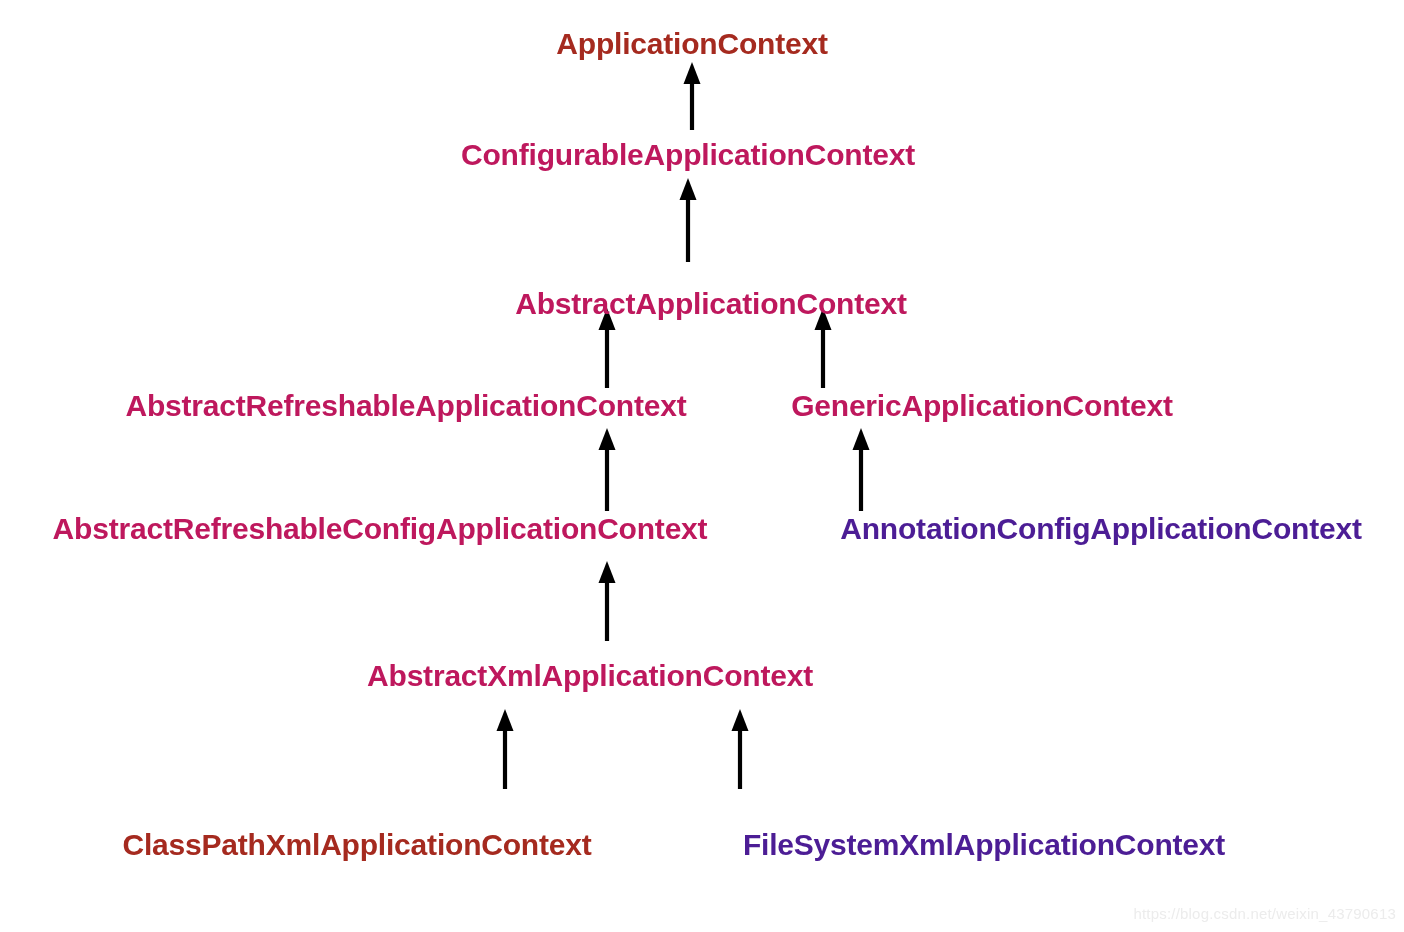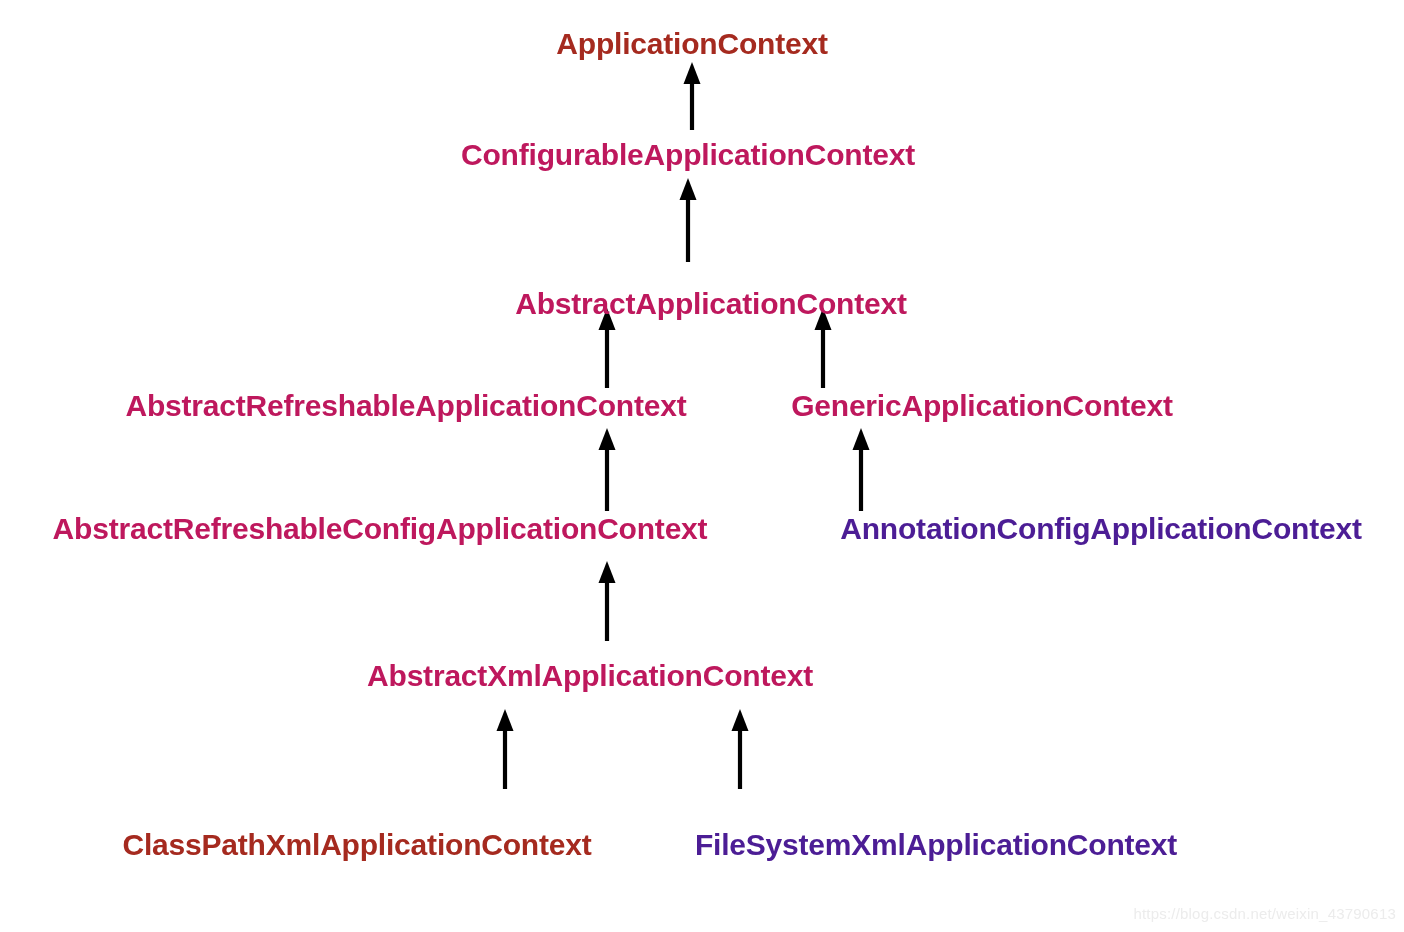--- a/index.html
+++ b/index.html
@@ -98,17 +98,17 @@
   <div id="node-layer">
       <div class="node c-red" style="left: 692px; top: 44px;">ApplicationContext</div>
       <div class="node c-black" style="left: 688px; top: 155px;">ConfigurableApplicationContext</div>
       <div class="node c-black" style="left: 705px; top: 304px; margin-left: 6px;">AbstractApplicationContext</div>
       <div class="node c-black" style="left: 362px; top: 406px; margin-left: 44px;">AbstractRefreshableApplicationContext</div>
       <div class="node c-black" style="left: 982px; top: 406px; text-align: center;">GenericApplicationContext</div>
       <div class="node c-black" style="left: 380px; top: 529px;">AbstractRefreshableConfigApplicationContext</div>
       <div class="node c-green" style="left: 1101px; top: 529px;">AnnotationConfigApplicationContext</div>
       <div class="node c-black" style="left: 590px; top: 676px;">AbstractXmlApplicationContext</div>
       <div class="node c-red" style="left: 357px; top: 845px;">ClassPathXmlApplicationContext</div>
-      <div class="node c-green" style="left: 936px; top: 845px;">FileSystemXmlApplicationContext</div>
+      <div class="node c-green" style="left: 984px; top: 845px;">FileSystemXmlApplicationContext</div>
     </div>
 
   <div class="watermark">https://blog.csdn.net/weixin_43790613</div>
 </div>
 
 </body></html>

